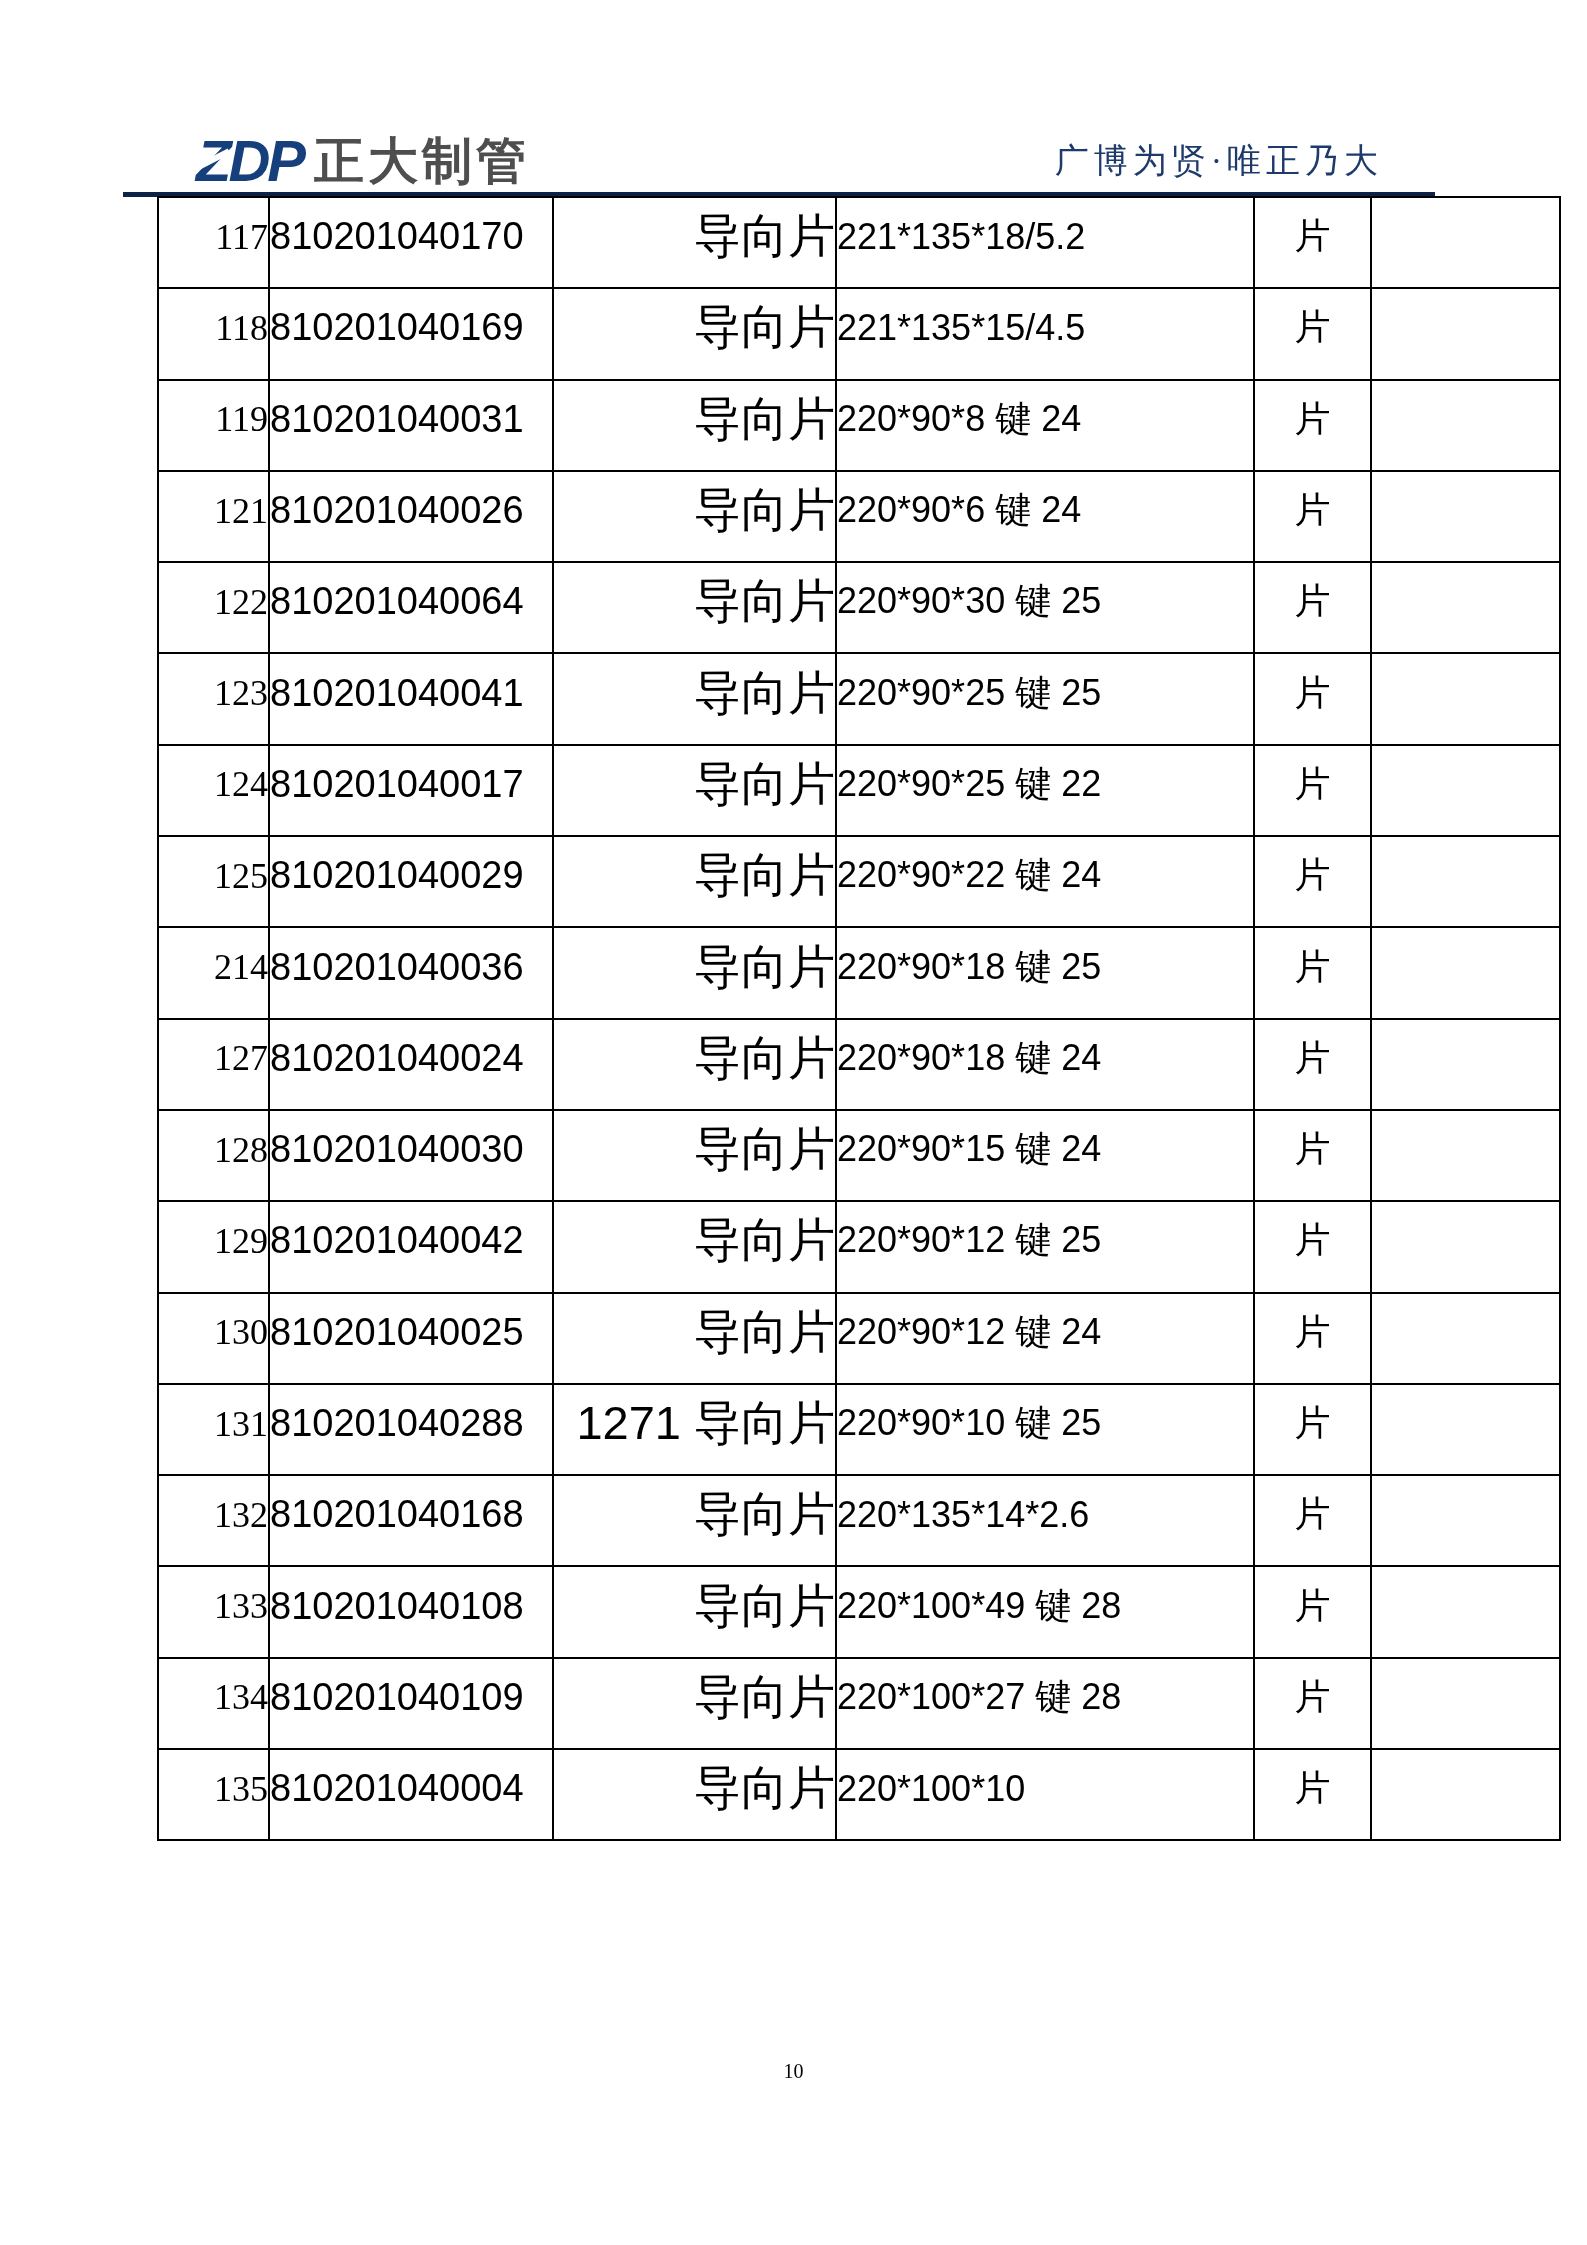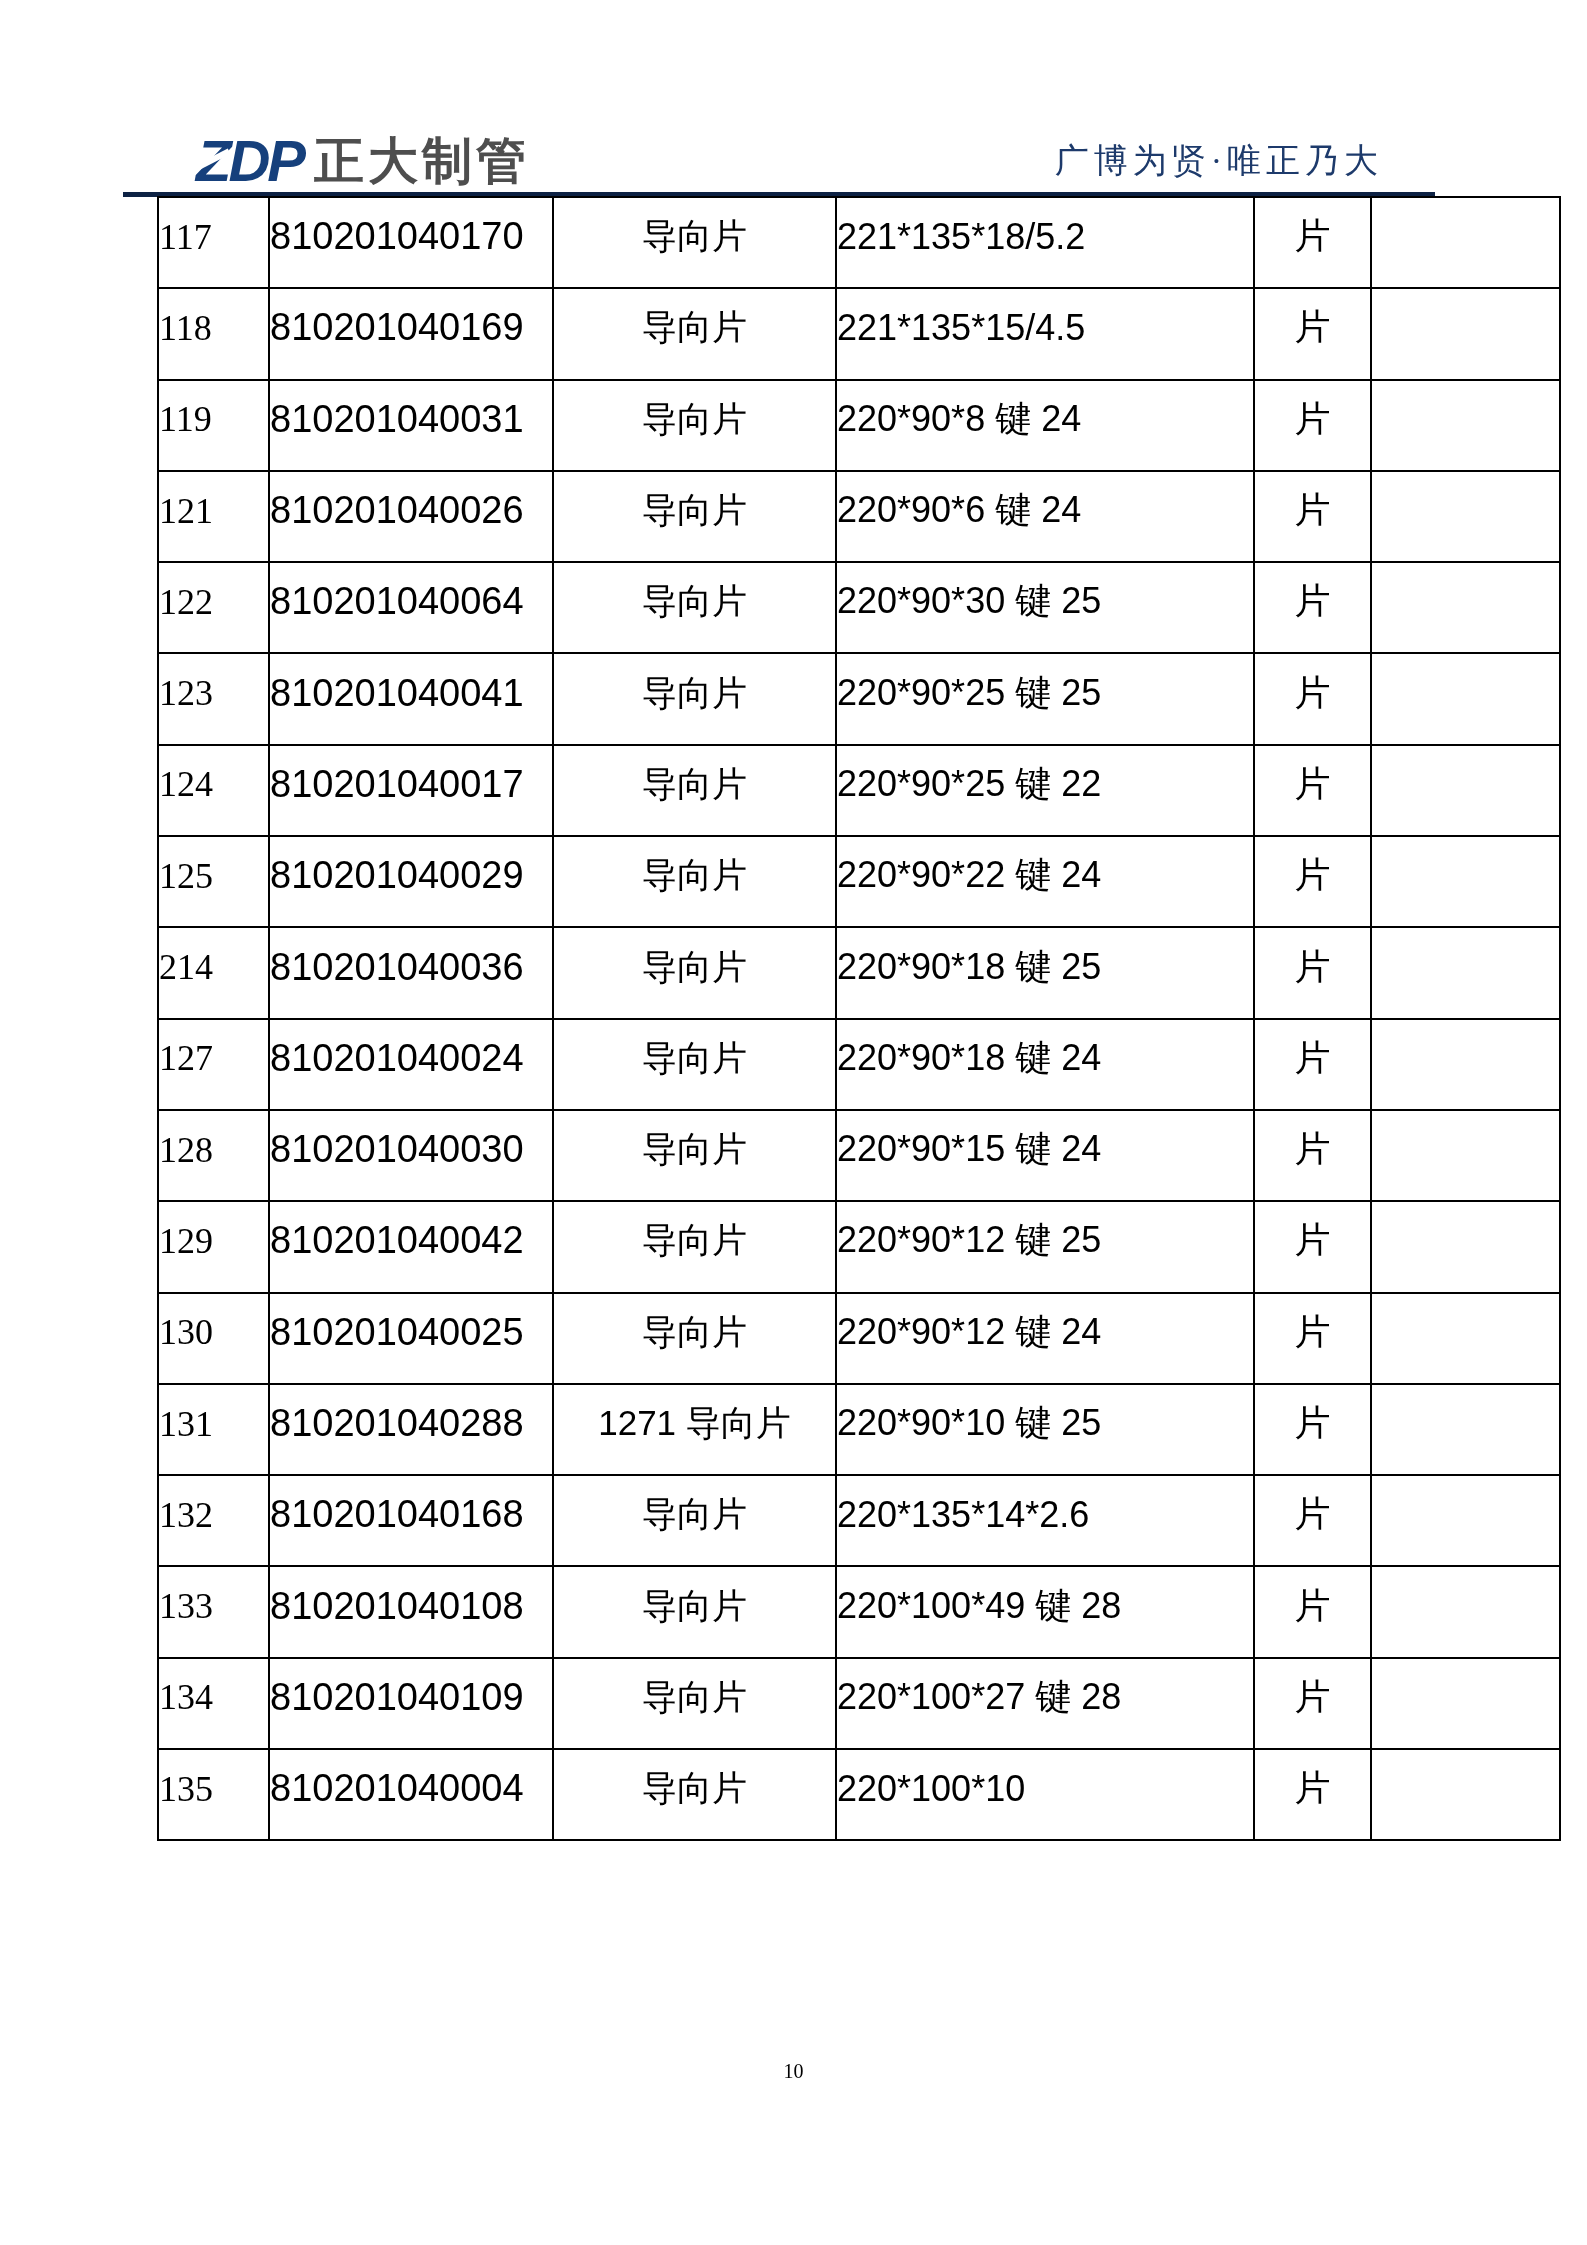--- a/index.html
+++ b/index.html
@@ -58,23 +58,23 @@
     padding: 0 0 12px 0;
     overflow: hidden; white-space: nowrap;
   }
   col.w-no    { width: 111px; }
   col.w-code  { width: 284px; }
   col.w-name  { width: 283px; }
   col.w-spec  { width: 418px; }
   col.w-unit  { width: 117px; }
   col.w-extra { width: 189px; }
 
-  td.col-no   { font-family: "Liberation Serif", serif; font-size: 36px; text-align: left; }
+  td.col-no   { font-family: "Liberation Serif", serif; font-size: 36px; text-align: right; }
   td.col-code { font-family: "Liberation Sans", sans-serif; font-size: 38px; text-align: left; padding-left: 14px; margin-top: 47px; }
-  td.col-name { font-family: "Liberation Sans", sans-serif; font-size: 35px; text-align: center; padding-left: 14px; }
+  td.col-name { font-family: "Liberation Sans", sans-serif; font-size: 47px; text-align: right; padding-left: 14px; }
   td.col-spec { font-family: "Liberation Sans", sans-serif; font-size: 36px; text-align: left; padding-left: 14px; }
   td.col-unit { font-family: "Liberation Serif", serif; font-size: 36px; text-align: center; }
   td.col-extra{ }
 
   .page-number {
     position: absolute; top: 2060px; left: 0;
     width: 100%; text-align: center;
     font-family: "Liberation Serif", serif;
     font-size: 20px;
   }

